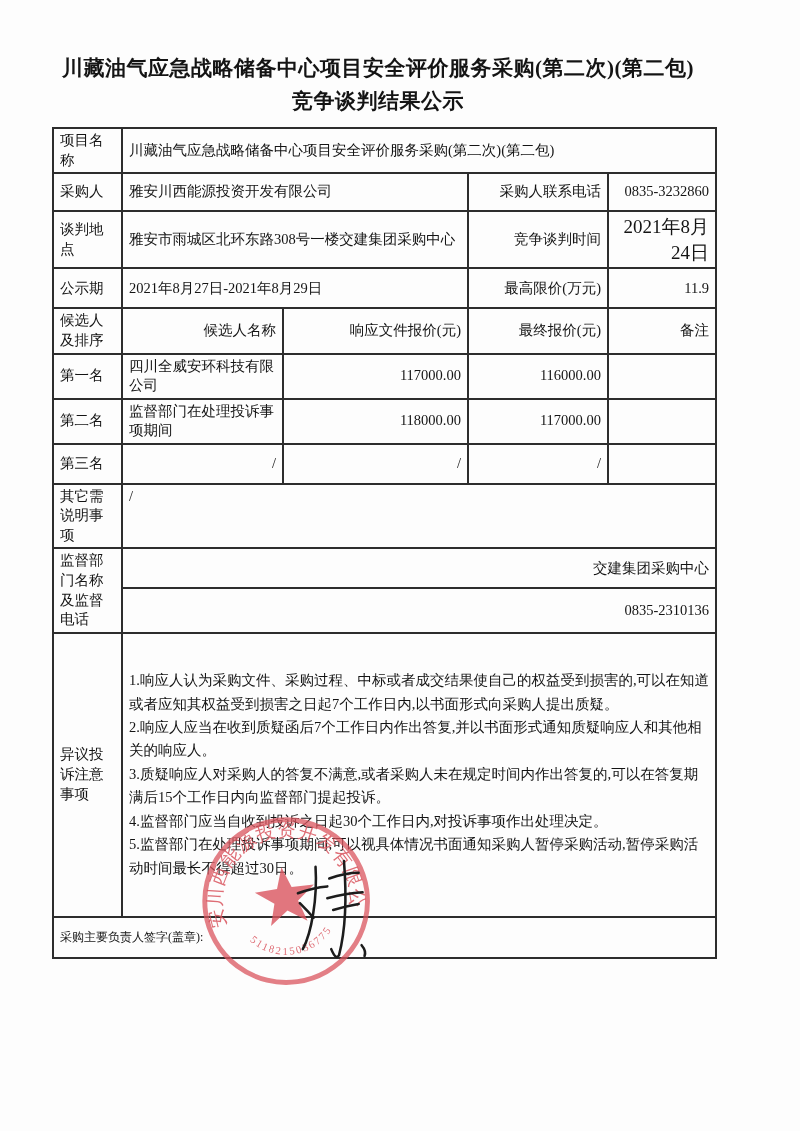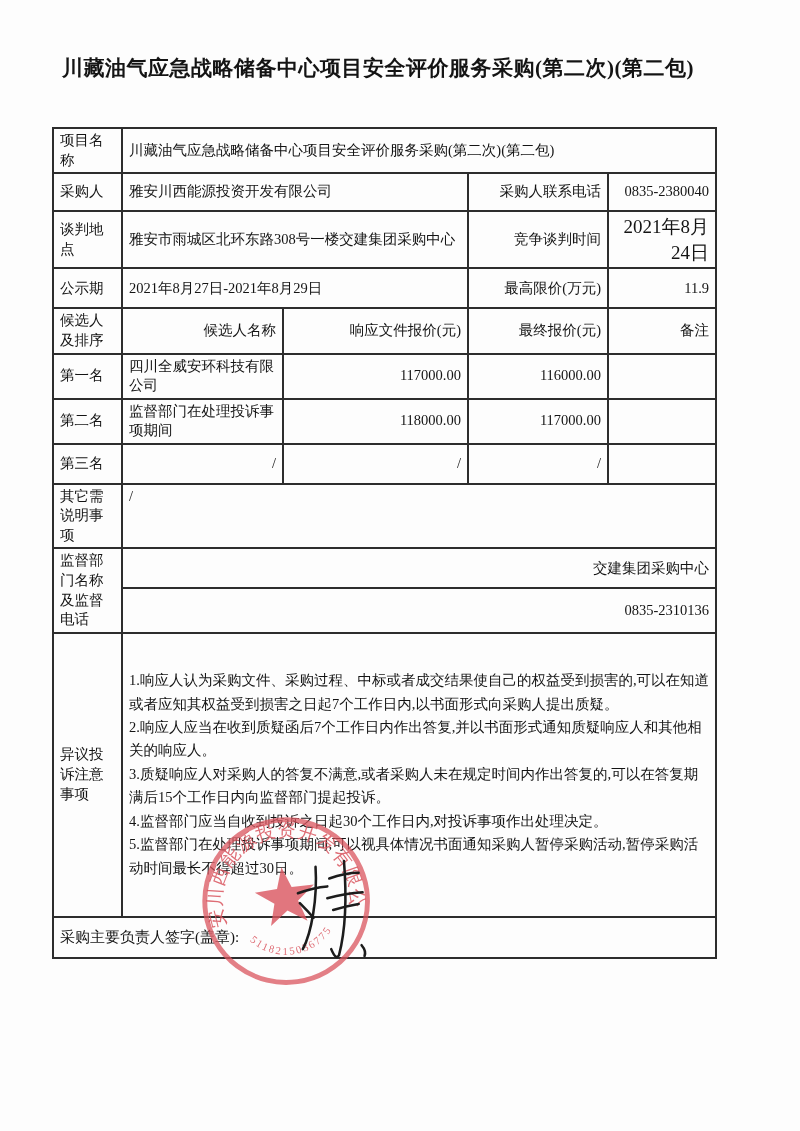--- a/index.html
+++ b/index.html
@@ -35,58 +35,59 @@
   .r1{height:34px}.r2{height:38px}.r3{height:43px}.r4{height:40px}
   .r5{height:31px}.r6{height:37px}.r7{height:40px}.r8{height:40px}
   .r9{height:48px}.r10a{height:32px}.r10b{height:36px}
   .r11{height:284px}.r12{height:41px}
   td.objection-cell{
     white-space:pre-line;
     line-height:1.62;
     padding:10px 8px 10px 8px;
     vertical-align:middle;
   }
-  td.sig-cell{font-size:15px;padding-left:4px;}
+  td.sig-cell{font-size:12px;padding-left:4px;}
   .seal{
     position:absolute;left:195px;top:808px;
     width:196px;height:196px;
     pointer-events:none;
   }
   .seal-ring{fill:none;stroke:#d9545e;stroke-width:5;opacity:.75;}
   .seal-text{fill:#d9545e;opacity:.85;font-family:"Liberation Serif","DejaVu Serif",serif;}
   .seal-star{fill:#d9545e;opacity:.8;}
   .sig-stroke{fill:none;stroke:#1c1c1c;stroke-width:2.6;stroke-linecap:round;}
 </style>
 </head>
 <body>
 
 <div class="page">
 
   <div class="doc-title">
     <div>川藏油气应急战略储备中心项目安全评价服务采购(第二次)(第二包)</div>
+    <div>竞争谈判结果公示</div>
   </div>
 
   <table class="result">
     <colgroup>
       <col style="width:69px">
         <col style="width:161px">
         <col style="width:185px">
       <col style="width:140px">
         <col style="width:108px">
     </colgroup>
     <tbody>
       <tr class="r1">
         <td class="lbl">项目名称</td>
         <td colspan="4">川藏油气应急战略储备中心项目安全评价服务采购(第二次)(第二包)</td>
       </tr>
       <tr class="r2">
         <td class="lbl">采购人</td>
         <td colspan="2">雅安川西能源投资开发有限公司</td>
         <td class="ctr">采购人联系电话</td>
-        <td class="ctr">0835-2380040</td>
+        <td class="ctr">0835-3232860</td>
       </tr>
       <tr class="r3">
         <td class="lbl">谈判地点</td>
         <td colspan="2">雅安市雨城区北环东路308号一楼交建集团采购中心</td>
         <td class="ctr">竞争谈判时间</td>
         <td class="ctr" style="font-size:19px">2021年8月24日</td>
       </tr>
       <tr class="r4">
         <td class="lbl">公示期</td>
         <td colspan="2">2021年8月27日-2021年8月29日</td>

